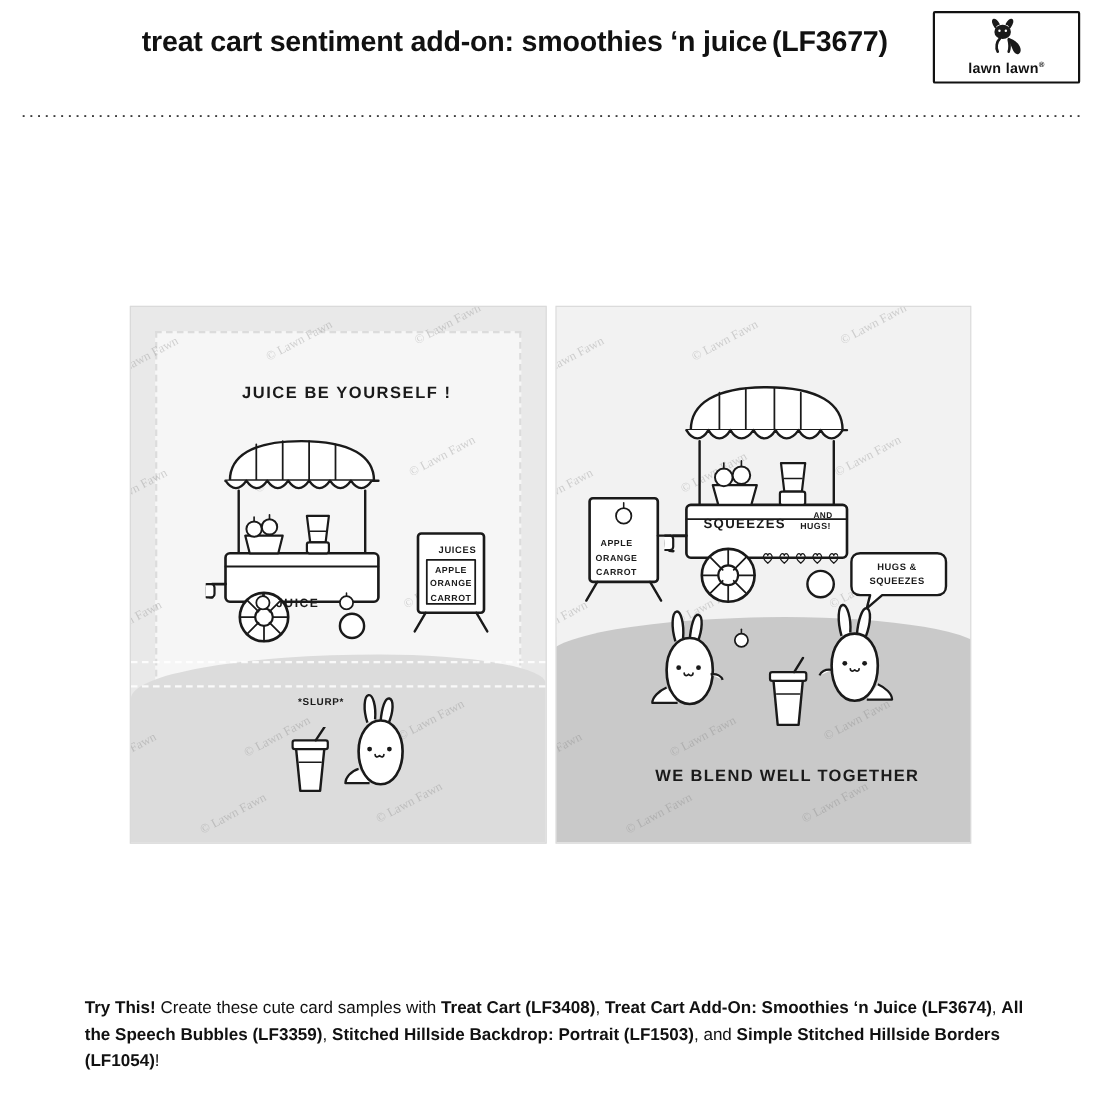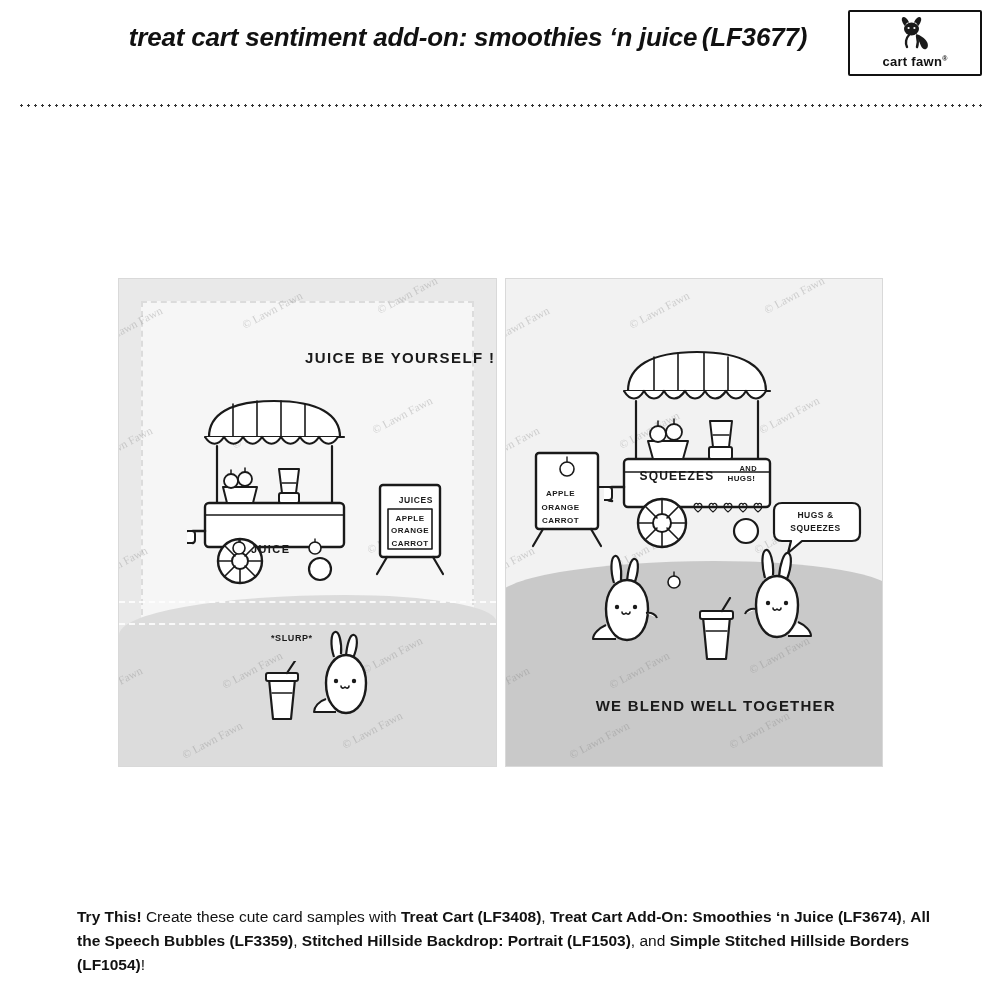--- a/index.html
+++ b/index.html
@@ -17,21 +17,20 @@
   .header{
     position:absolute;left:18px;top:14px;right:18px;height:88px;
   }
   .kicker{
     font-size:16px;letter-spacing:.1px;color:#111;
     font-family:"Liberation Sans", sans-serif;
   }
   .title-row{
     margin-top:8px;text-align:center;
     padding-right:64px;
-    font-style:italic;
   }
   .title{
     font-size:26px;font-weight:bold;letter-spacing:-.2px;color:#111;
     display:inline;
   }
   .logo{
     position:absolute;right:0;top:-4px;width:130px;height:62px;
     border:2px solid #111;border-radius:2px;background:#fff;
   }
   .logo .deer{
@@ -99,21 +98,21 @@
   .ink{stroke:#1a1a1a;fill:none;stroke-linecap:round;stroke-linejoin:round;}
   .fillw{fill:#ffffff;stroke:#1a1a1a;stroke-linejoin:round;}
 
   .hand{
     font-family:"Liberation Sans", sans-serif;
     font-weight:bold;letter-spacing:1px;color:#1a1a1a;
   }
 
   
   .sent-left{
-    position:absolute;left:0;right:0;top:70px;text-align:right;
+    position:absolute;left:0;right:0;top:70px;text-align:center;
     font-size:15px;letter-spacing:1.4px;padding-left:16px;
   }
   .slurp{
     position:absolute;left:152px;top:354px;font-size:9px;letter-spacing:.6px;
   }
   .sent-right{
     position:absolute;left:0;right:0;top:418px;text-align:center;
     font-size:15px;letter-spacing:1.2px;padding-left:44px;
   }
 
@@ -145,21 +144,21 @@
             <ellipse cx="19.5" cy="13" rx="7.5" ry="6.5" fill="#1a1a1a" stroke="none"></ellipse>
             <path d="M24 18c4 1 9 4 11 8 1.6 3 1 6-1 7-2 1-4-1-5-3" fill="#1a1a1a" stroke="none"></path>
             <path d="M17 19c-3 3-4 8-2 12" stroke="#1a1a1a" stroke-width="2.4"></path>
             <path d="M25 20c1 4 1 8 0 11" stroke="#1a1a1a" stroke-width="2.4"></path>
           </g>
           <circle cx="16.6" cy="12" r="1.1" fill="#fff"></circle>
           <circle cx="22.4" cy="12" r="1.1" fill="#fff"></circle>
         </svg>
       </span>
       <div class="brand">
-        <span>cart fawn</span><span class="reg">®</span>
+        <span>lawn lawn</span><span class="reg">®</span>
       </div>
     </div>
   </div>
 
   <div class="dotted"></div>
 
   <div class="cards">
 
     <div class="card left">
       <div class="inner-panel"></div>

